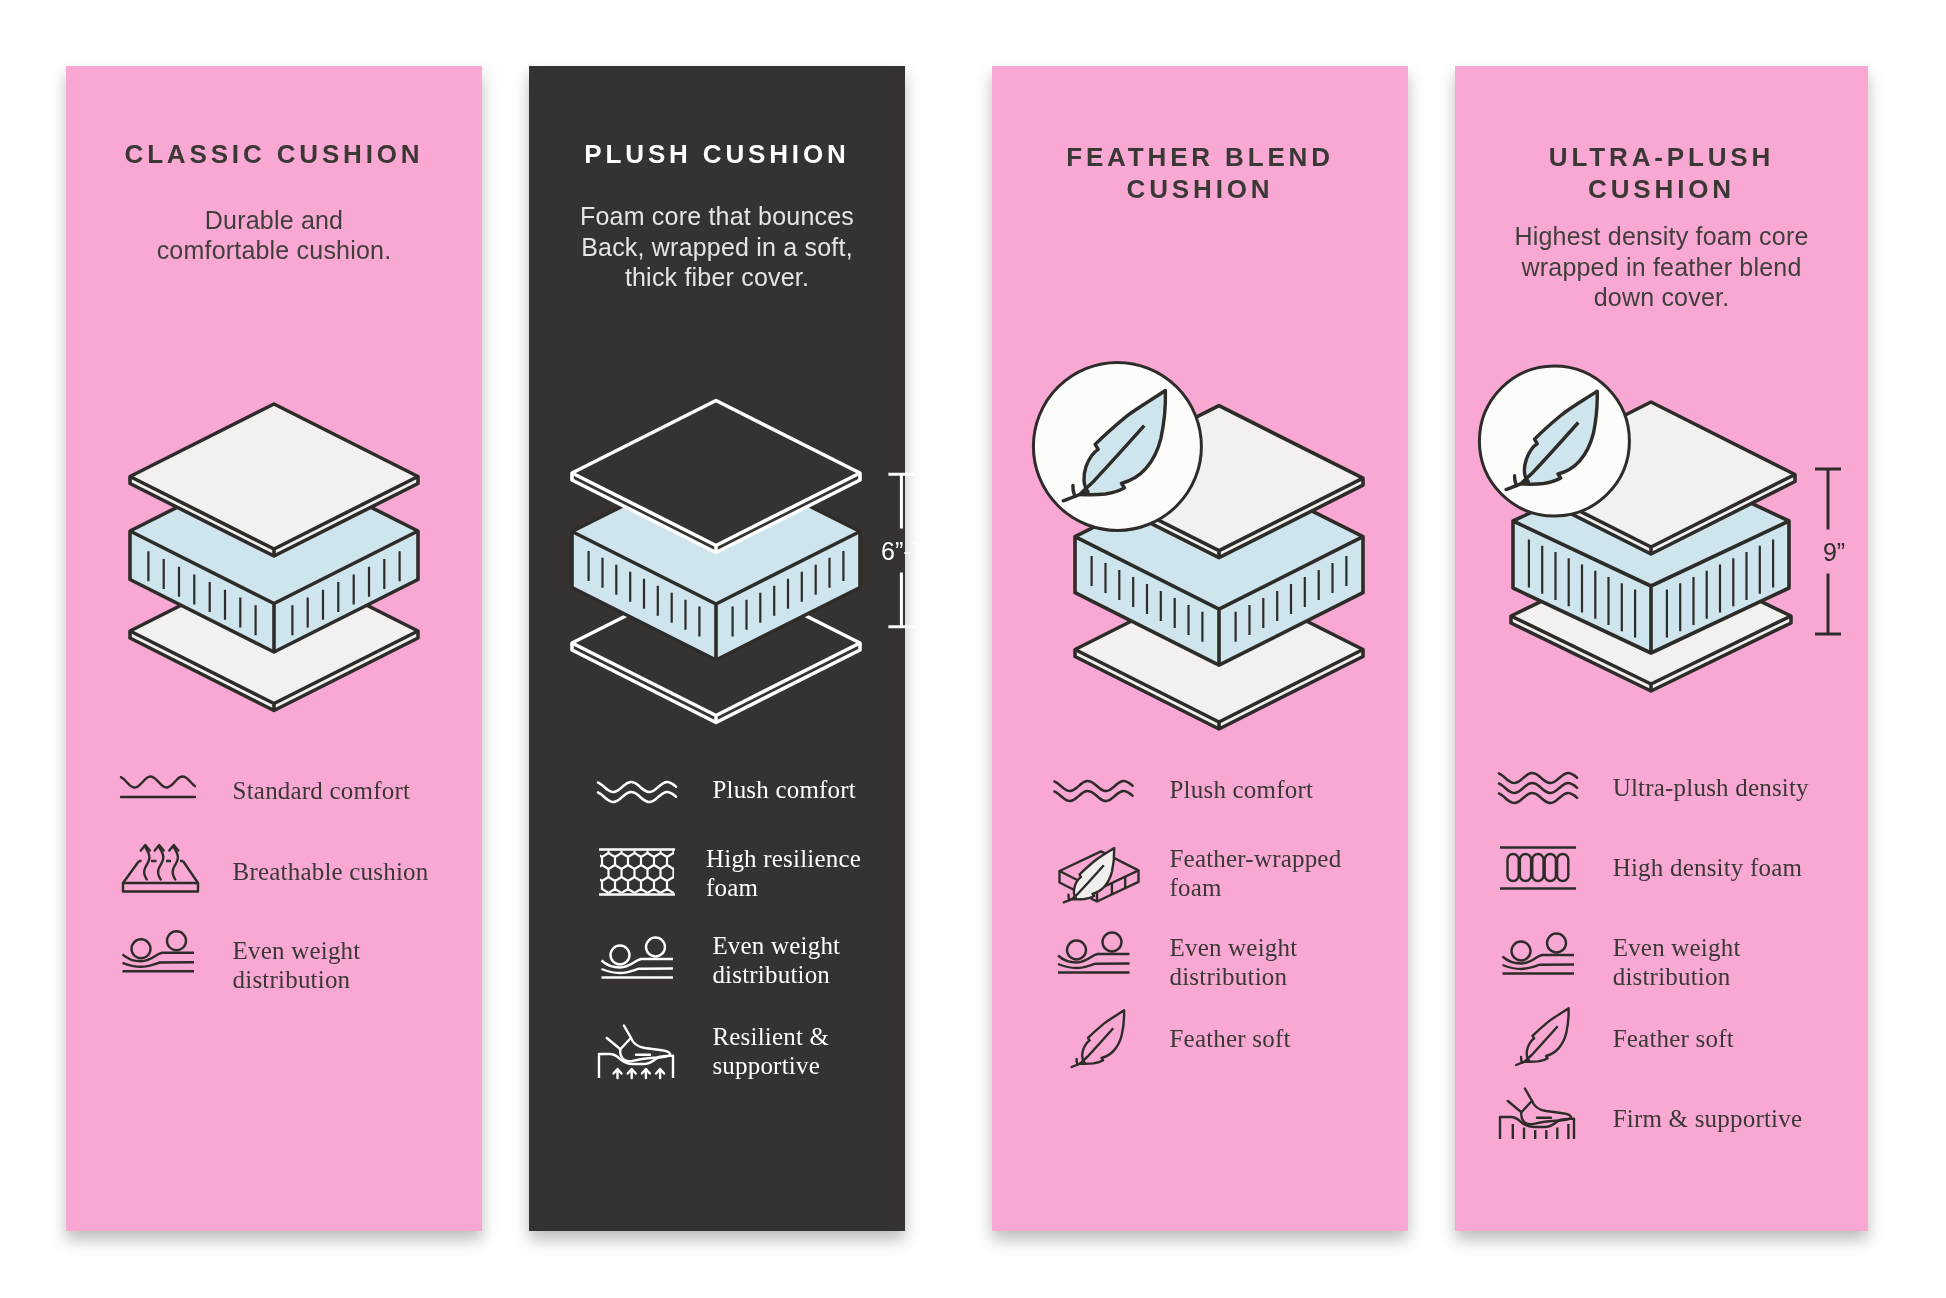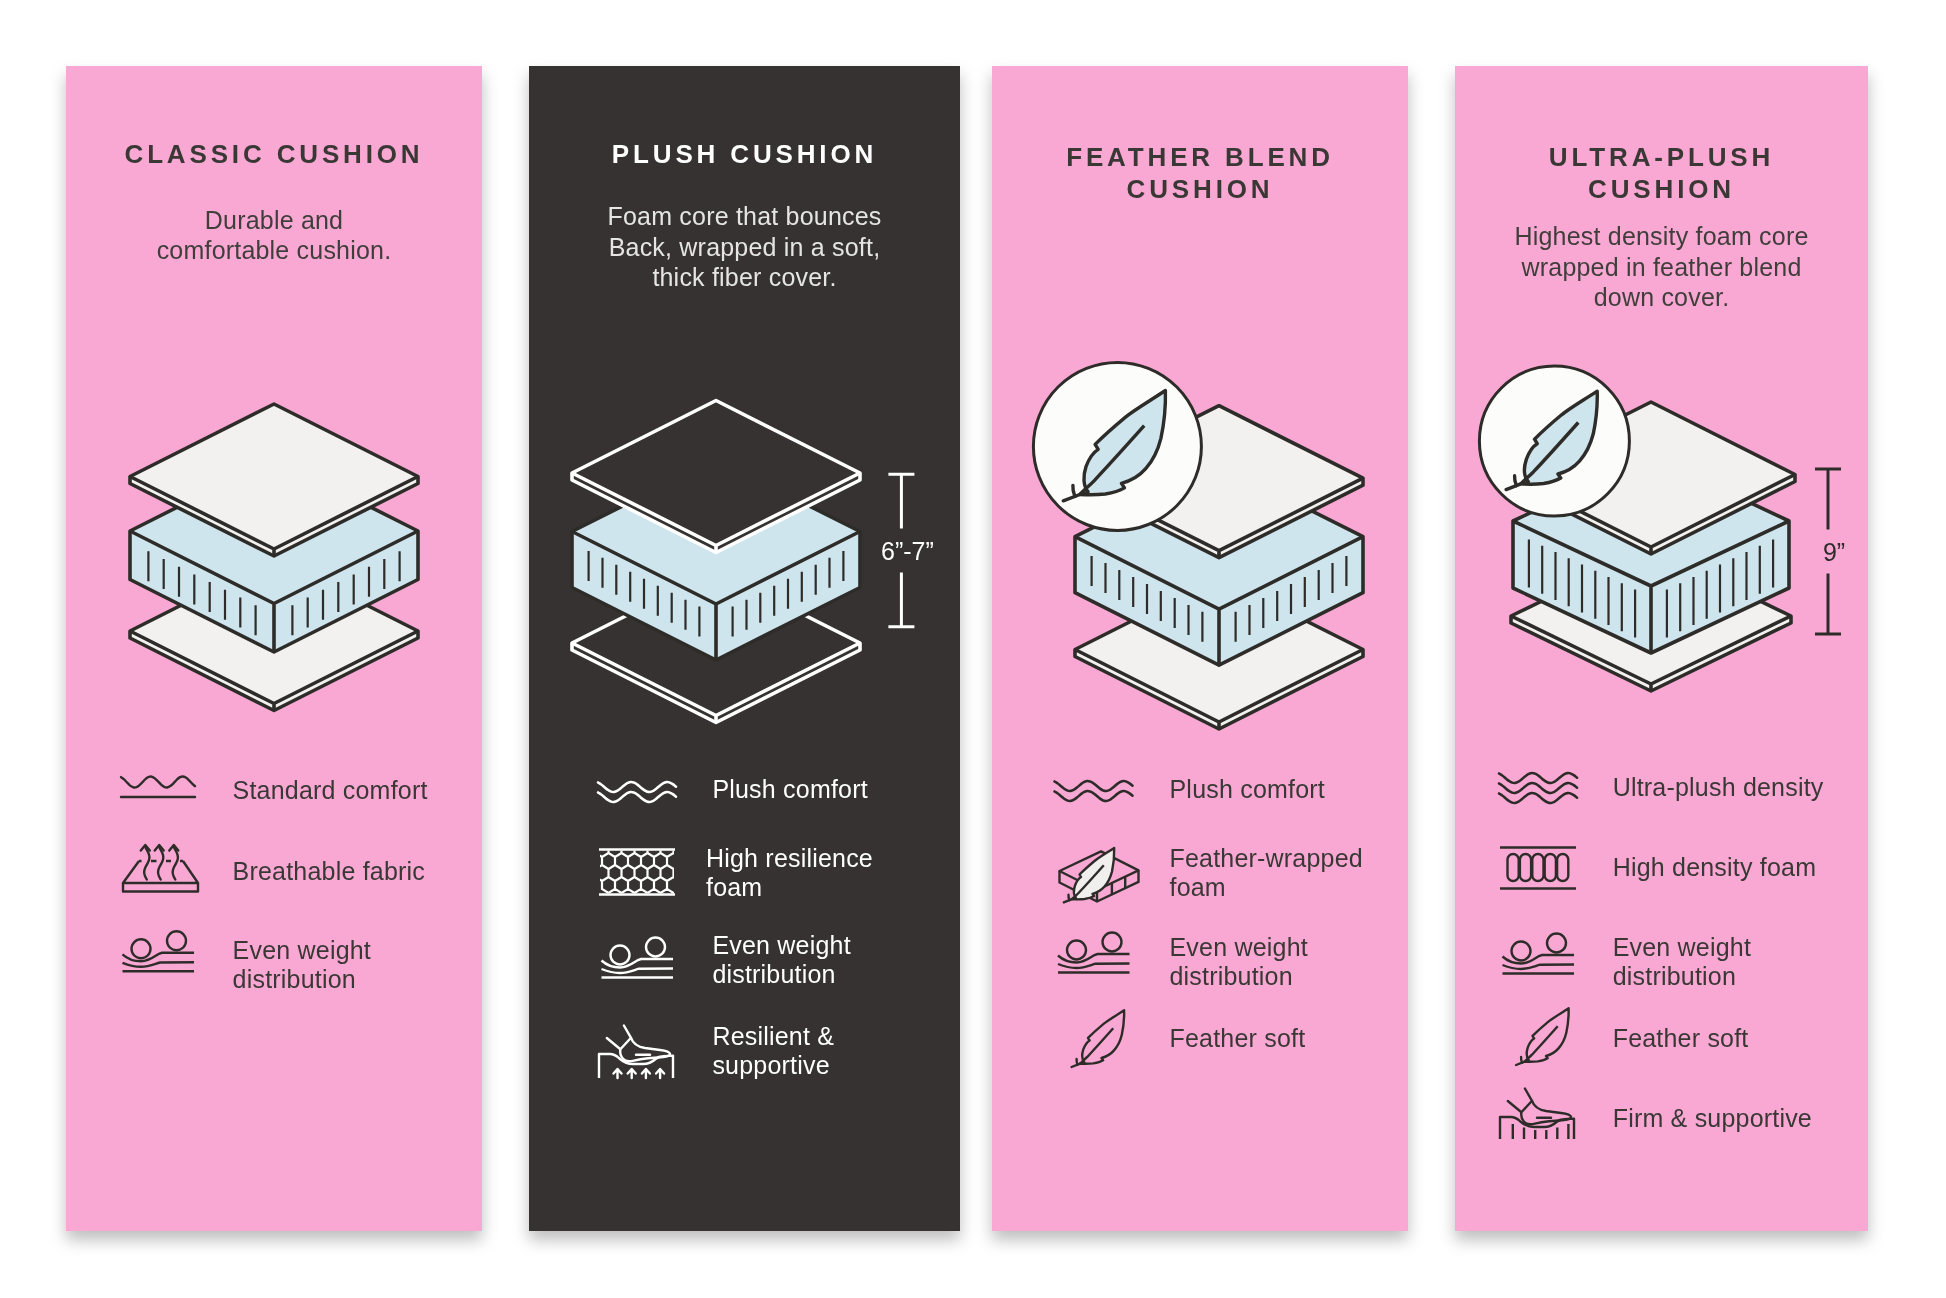--- a/index.html
+++ b/index.html
@@ -2,29 +2,29 @@
 <html><head><meta charset="utf-8">
 <style>
 html,body{margin:0;padding:0;}
 body{width:1946px;height:1298px;background:#ffffff;font-family:"Liberation Sans",sans-serif;position:relative;overflow:hidden;}
 .card{position:absolute;top:66px;width:415px;height:1165px;background:#f9a8d4;box-shadow:0 9px 15px rgba(0,0,0,0.26);}
 .card.dark{background:#353231;}
 .title{position:absolute;left:0;width:100%;text-align:center;font-weight:bold;font-size:26px;line-height:31.5px;letter-spacing:3.85px;color:#3a3835;}
 .dark .title{color:#ffffff;}
 .desc{position:absolute;left:0;width:100%;text-align:center;font-size:25px;line-height:30.5px;color:#403e3b;letter-spacing:0.2px;}
 .dark .desc{color:#e5e5e5;}
-.lab{position:absolute;font-size:25px;line-height:29px;color:#3a3835;letter-spacing:0.2px;}
+.lab{position:absolute;font-size:25px;line-height:29px;color:#3a3835;letter-spacing:0.2px;font-family:Liberation Serif, serif;}
 svg.lay{position:absolute;}
 </style></head><body>
 
 <div class="card" style="left:66px;width:416px">
 <div class="title" style="top:73px">CLASSIC CUSHION</div>
 <div class="desc" style="top:138.7px">Durable and<br>comfortable cushion.</div>
 </div>
-<div class="card dark" style="left:529px;width:431px">
+<div class="card dark" style="left:529px;width:376px">
 <div class="title" style="top:73px">PLUSH CUSHION</div>
 <div class="desc" style="top:135.3px">Foam core that bounces<br>Back, wrapped in a soft,<br>thick fiber cover.</div>
 </div>
 <div class="card" style="left:992px;width:416px">
 <div class="title" style="top:76px">FEATHER BLEND<br>CUSHION</div>
 </div>
 <div class="card" style="left:1455px;width:413px">
 <div class="title" style="top:76px">ULTRA-PLUSH<br>CUSHION</div>
 <div class="desc" style="top:155.4px">Highest density foam core<br>wrapped in feather blend<br>down cover.</div>
 </div>
@@ -152,21 +152,21 @@
     <path d="M1537.0,1117.8 L1551.0,1117.8" stroke="#2e2c29" stroke-width="2.4" stroke-linecap="round"></path>
     <path d="M1512.8,1124 L1512.8,1139" stroke="#2e2c29" stroke-width="2.4"></path>
     <path d="M1524.0,1127.5 L1524.0,1139" stroke="#2e2c29" stroke-width="2.4"></path>
     <path d="M1535.2,1130 L1535.2,1139" stroke="#2e2c29" stroke-width="2.4"></path>
     <path d="M1546.3,1130 L1546.3,1139" stroke="#2e2c29" stroke-width="2.4"></path>
     <path d="M1557.3,1127.5 L1557.3,1139" stroke="#2e2c29" stroke-width="2.4"></path>
     <path d="M1568.4,1124 L1568.4,1139" stroke="#2e2c29" stroke-width="2.4"></path>
 </svg>
 <div style="position:absolute;left:0;top:0;width:1946px;height:1298px;pointer-events:none">
 <div class="lab" style="left:232.6px;top:775.5px;color:#3a3835">Standard comfort</div>
-<div class="lab" style="left:232.6px;top:856.9px;color:#3a3835">Breathable fabric</div>
+<div class="lab" style="left:232.6px;top:856.9px;color:#3a3835">Breathable cushion</div>
 <div class="lab" style="left:232.6px;top:935.6px;color:#3a3835">Even weight<br>distribution</div>
 <div class="lab" style="left:712.4px;top:775.4px;color:#ffffff">Plush comfort</div>
 <div class="lab" style="left:706px;top:844.1px;color:#ffffff">High resilience<br>foam</div>
 <div class="lab" style="left:712.4px;top:931.2px;color:#ffffff">Even weight<br>distribution</div>
 <div class="lab" style="left:712.4px;top:1021.9px;color:#ffffff">Resilient &amp;<br>supportive</div>
 <div class="lab" style="left:1169.5px;top:774.9px;color:#3a3835">Plush comfort</div>
 <div class="lab" style="left:1169.5px;top:843.9px;color:#3a3835">Feather-wrapped<br>foam</div>
 <div class="lab" style="left:1169.5px;top:932.9px;color:#3a3835">Even weight<br>distribution</div>
 <div class="lab" style="left:1169.5px;top:1023.9px;color:#3a3835">Feather soft</div>
 <div class="lab" style="left:1612.7px;top:772.9px;color:#3a3835">Ultra-plush density</div>

